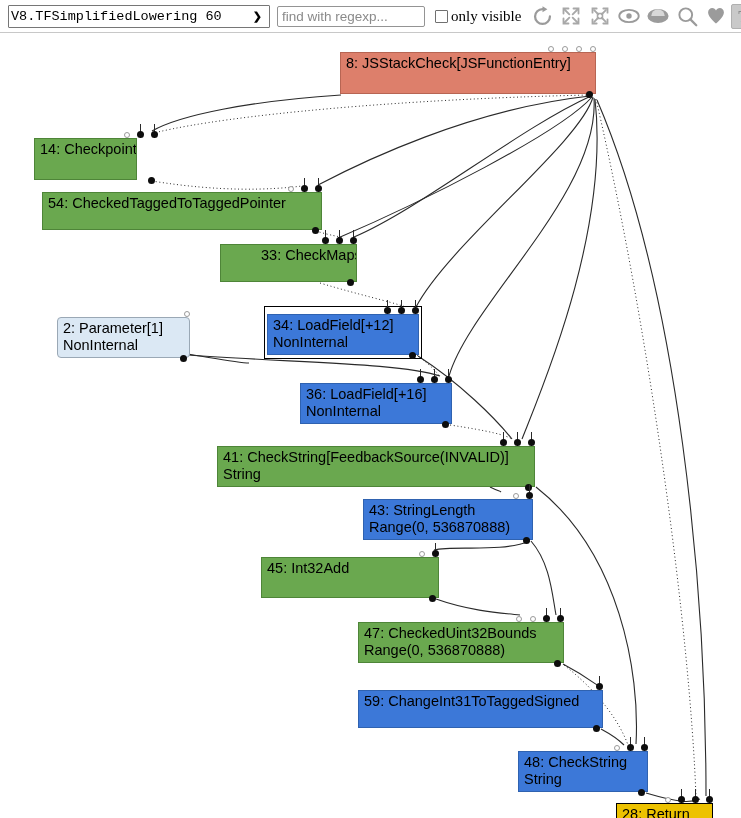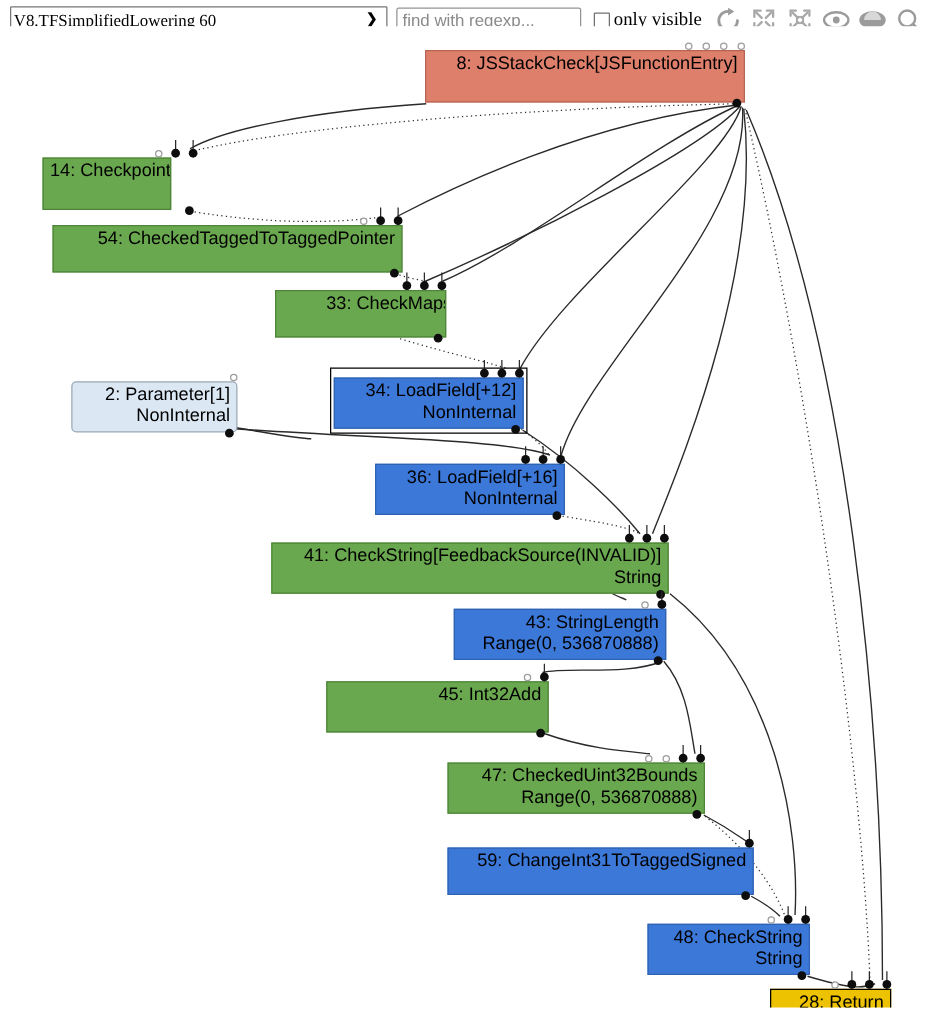--- a/index.html
+++ b/index.html
@@ -20,24 +20,24 @@
     box-sizing: border-box;
     background: #ffffff;
     border-bottom: 1px solid #c8c8c8;
     display: flex;
     align-items: center;
     gap: 0;
   }
 
   #phase-select {
     margin-left: 4px;
-    width: 302px;
+    width: 262px;
     height: 23px;
     box-sizing: border-box;
-    font-family: Liberation Serif, serif;
+    font-family: Liberation Mono, monospace;
     font-size: 13.5px;
     color: #000;
     background: #ffffff;
     border: 1px solid #767676;
     border-radius: 1px;
     padding: 0 2px;
     appearance: none;
     -webkit-appearance: none;
     position: relative;
   }
@@ -119,26 +119,25 @@
     font-family: "Liberation Serif", serif;
     font-weight: bold;
     font-size: 17px;
     color: #8d8d8d;
     line-height: 1;
   }
 
   
   #canvas {
     position: absolute;
-    left: 0; top: 21px;
+    left: 0; top: 33px;
     width: 741px;
     height: 785px;
     overflow: hidden;
     background: #fff;
-    text-align: right;
   }
   #edges {
     position: absolute;
     left: 0; top: 0;
     width: 741px; height: 785px;
   }
 
   .node {
     position: absolute;
     box-sizing: border-box;

